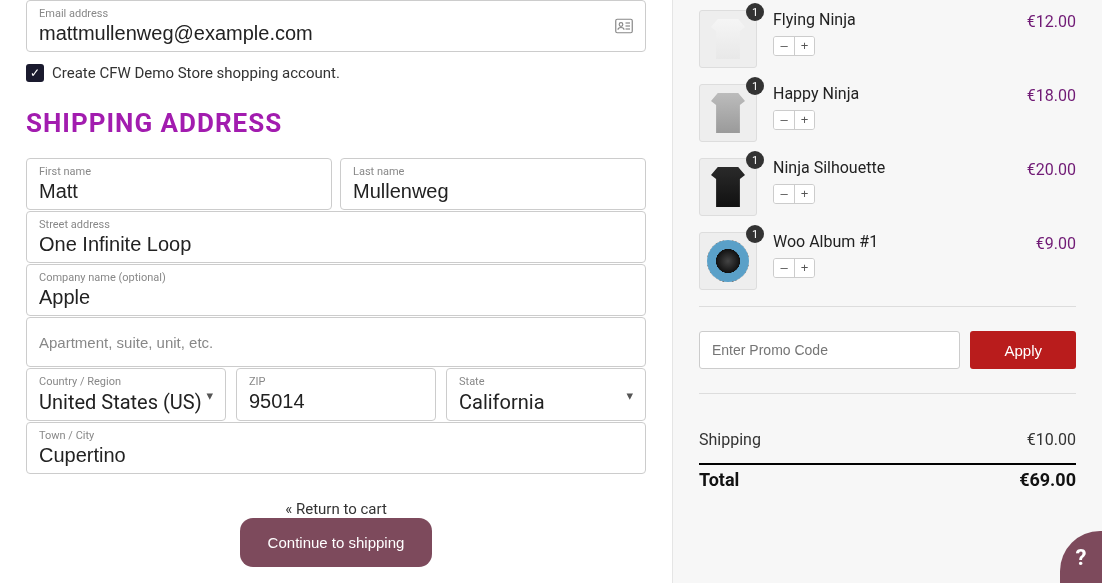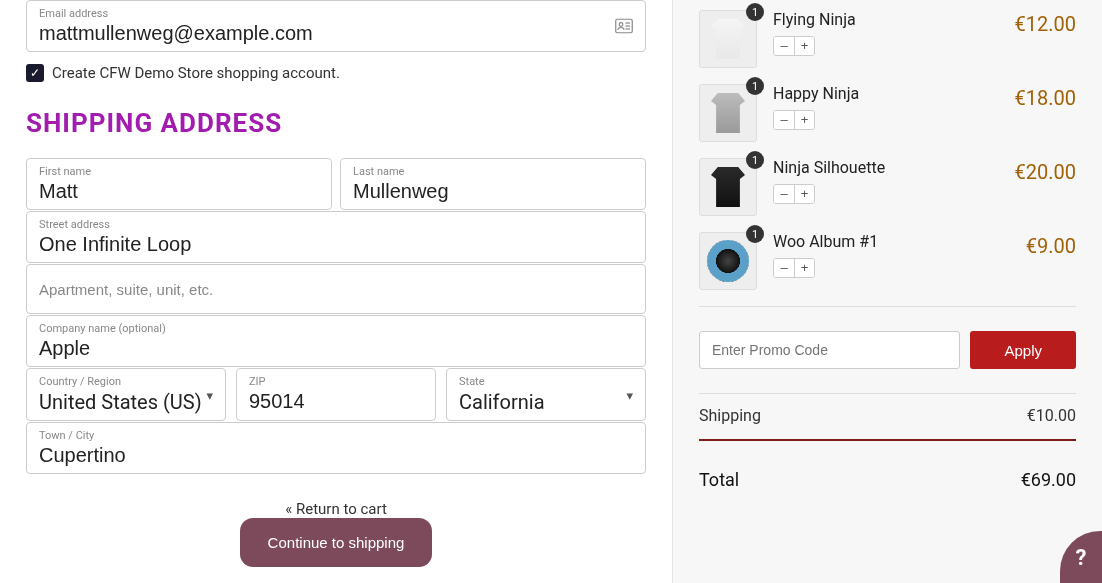--- a/index.html
+++ b/index.html
@@ -216,33 +216,33 @@
       cursor: pointer;
       display: flex;
       align-items: center;
       justify-content: center;
       line-height: 1;
     }
     .qty-btn.plus {
       border-left: 1px solid #ccc;
     }
     .cart-price {
-      font-size: 20px;
-      color: #a16207;
+      font-size: 16px;
+      color: #701a75;
       margin-top: 2px;
       text-align: center;
     }
     .promo-row {
       display: flex;
       gap: 10px;
       padding: 24px 0;
       border-top: 1px solid #ddd;
       border-bottom: 1px solid #ddd;
       margin-top: 12px;
-      margin-bottom: 12px;
+      margin-bottom: 36px;
     }
     .promo-input {
       flex: 1;
       padding: 10px 12px;
       border: 1px solid #ccc;
       border-radius: 3px;
       font-size: 14px;
     }
     .apply-btn {
       background: #b91c1c;
@@ -257,24 +257,24 @@
       display: flex;
       justify-content: space-between;
       font-size: 16px;
       color: #333;
       margin-bottom: 14px;
     }
     .total-row {
       display: flex;
       justify-content: space-between;
       font-size: 18px;
-      font-weight: 400;
+      font-weight: 700;
       color: #111;
-      padding-top: 28px;
-      border-top: 2px solid #7f1d1d;
+      padding-top: 4px;
+      border-top: 2px solid #000000;
     }
     .help-bubble {
       position: absolute;
       right: 0;
       bottom: 0;
       width: 42px;
       height: 52px;
       background: #7d4a5c;
       border-top-left-radius: 40px;
       display: flex;
@@ -320,27 +320,27 @@
         <span class="field-label">Last name</span>
         <input class="field-input" value="Mullenweg" style="">
       </div>
     </div>
 
     <div class="field-wrap">
       <span class="field-label">Street address</span>
       <input class="field-input" value="One Infinite Loop" style="">
     </div>
 
-    <div class="field-wrap placeholder-only">
-      <input class="field-input" placeholder="Apartment, suite, unit, etc." style="">
-    </div>
-
     <div class="field-wrap">
       <span class="field-label">Company name (optional)</span>
       <input class="field-input" value="Apple" style="">
+    </div>
+
+    <div class="field-wrap placeholder-only">
+      <input class="field-input" placeholder="Apartment, suite, unit, etc." style="">
     </div>
 
     <div class="row-3">
       <div class="field-wrap select-wrap">
         <span class="field-label">Country / Region</span>
         <div class="field-input">United States (US)</div>
         <span class="chevron">▾</span>
       </div>
       <div class="field-wrap">
         <span class="field-label">ZIP</span>

